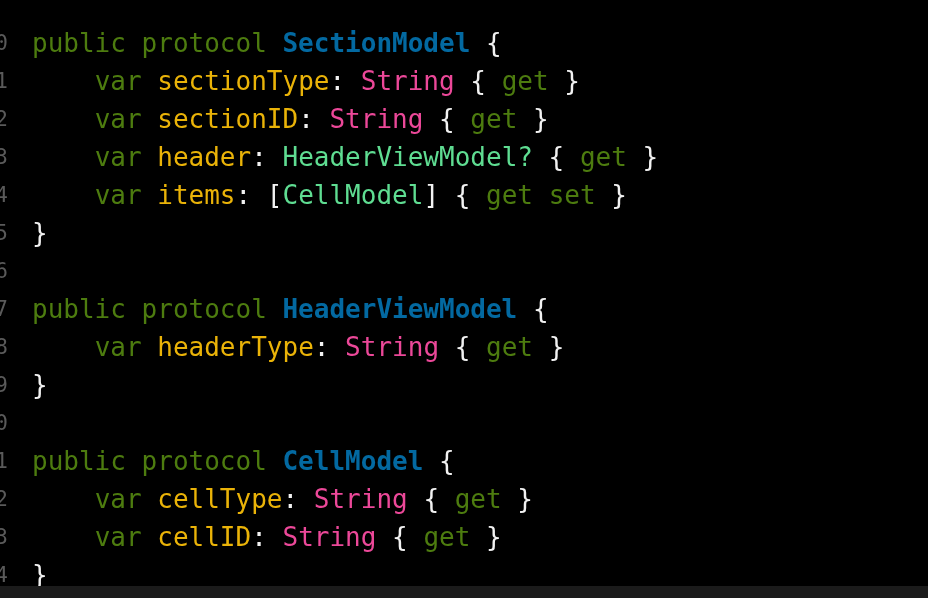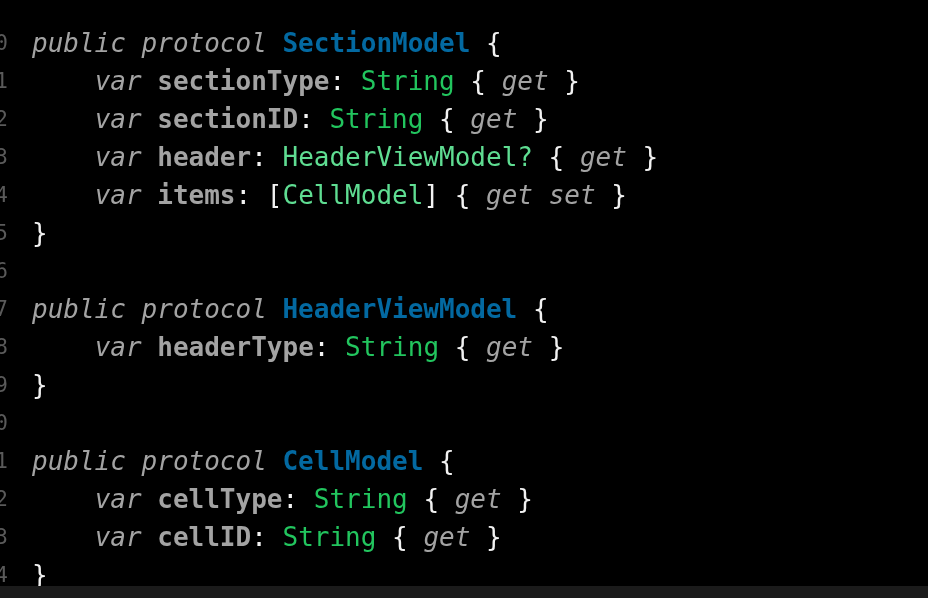--- a/index.html
+++ b/index.html
@@ -50,25 +50,25 @@
   .line {
     height: 38px;
     line-height: 38px;
     font-size: 26px;
     white-space: pre;
     font-family: "DejaVu Sans Mono", "Liberation Mono", monospace;
     letter-spacing: 0px;
   }
 
   
-  .tok-kw      { color: #a3a3a3; font-style: italic; }                      
+  .tok-kw      { color: #4d7c0f; }                      
   .tok-type    { color: #0369a1; font-weight: bold; }    
-  .tok-builtin { color: #22c55e; }                       
+  .tok-builtin { color: #ec4899; }                       
   .tok-user    { color: #5FDD92; }                       
-  .tok-ident   { color: #a3a3a3; font-weight: bold; }                       
+  .tok-ident   { color: #eab308; }                       
   .tok-punc    { color: #F2F2F2; }                       
   .tok-plain   { color: #F2F2F2; }
 
   
   #hscroll {
     position: absolute;
     left: 0;
     bottom: 0;
     width: 928px;
     height: 12px;

